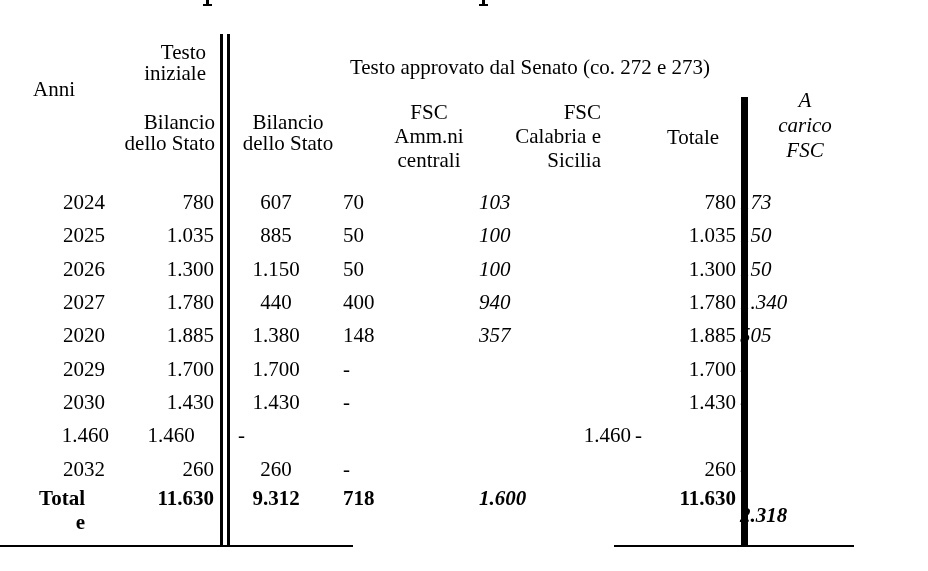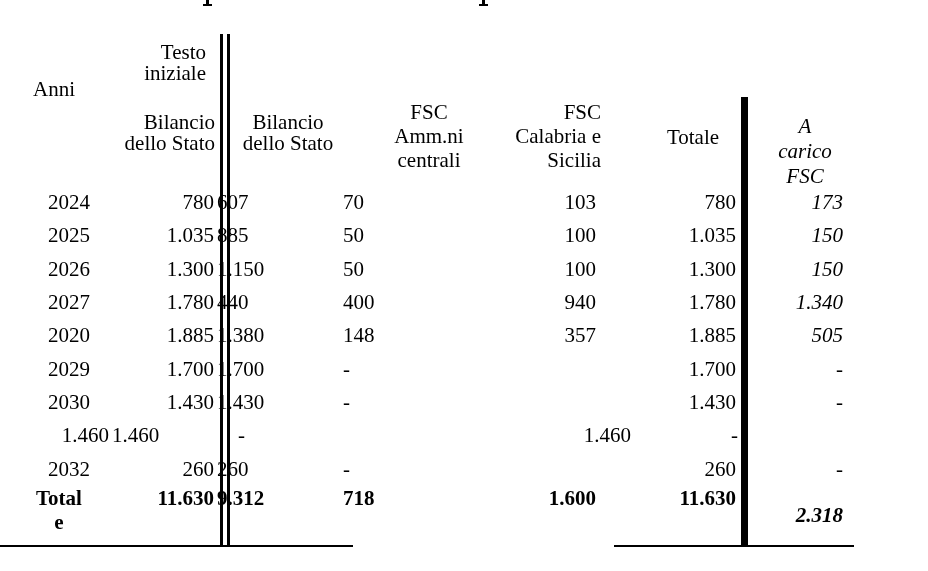--- a/index.html
+++ b/index.html
@@ -30,32 +30,32 @@
   
   .hd{position:absolute;line-height:21px;}
   .h-anni{left:33px;top:79px;}
   .h-testo{left:136px;top:42px;width:70px;text-align:right;}
   .h-testo-sub{left:115px;top:112px;width:100px;text-align:right;}
   .h-senato{left:270px;top:56px;width:520px;text-align:center;line-height:22px;}
   .h-c3{left:238px;top:112px;width:100px;text-align:center;}
   .h-c4{left:394px;top:100px;width:70px;text-align:center;line-height:24px;}
   .h-c5{left:509px;top:100px;width:92px;text-align:right;line-height:24px;}
   .h-c6{left:645px;top:127px;width:96px;text-align:center;}
-  .h-c7{left:773px;top:114px;width:64px;text-align:center;line-height:25px;font-style:italic;}
+  .h-c7{left:773px;top:88px;width:64px;text-align:center;line-height:25px;font-style:italic;}
 
   
   .row{position:absolute;left:0;width:870px;height:26px;display:flex;}
   .c{box-sizing:border-box;white-space:pre-wrap;}
-  .c1{width:105px;padding-left:33px;text-align:center;}
+  .c1{width:105px;padding-left:33px;text-align:right;}
   .c2{width:112px;padding-right:3px;text-align:right;}
-  .c3{width:126px;padding-right:8px;text-align:left;}
+  .c3{width:126px;padding-right:8px;text-align:center;}
   .c4{width:136px;padding-right:4px;text-align:left;}
-  .c5{width:121px;padding-right:4px;text-align:right;}
+  .c5{width:121px;padding-right:4px;font-style:italic;}
   .c6{width:140px;padding-right:4px;text-align:right;}
-  .c7{width:130px;padding-right:27px;text-align:right;font-style:italic;}
+  .c7{width:130px;padding-right:27px;text-align:left;font-style:italic;}
 
   
   .totals{top:486px;height:59px;font-weight:bold;align-items:flex-start;}
   .totals .c1{width:105px;padding-left:33px;padding-right:20px;word-break:break-all;line-height:24px;}
   .totals .c7{padding-top:17px;}
 </style>
 </head>
 <body>
 
 <div class="page">
@@ -70,20 +70,21 @@
     </div>
 
   <div class="vline-double"></div>
   <div class="vline-thick"></div>
   <div class="hline-left"></div>
   <div class="hline-right"></div>
 
   <div class="hd h-anni">Anni</div>
   <div class="hd h-testo">Testo iniziale</div>
   <div class="hd h-testo-sub">Bilancio dello Stato</div>
+  <div class="hd h-senato">Testo approvato dal Senato (co. 272 e 273)</div>
   <div class="hd h-c3">Bilancio dello Stato</div>
   <div class="hd h-c4">FSC Amm.ni centrali</div>
   <div class="hd h-c5">FSC Calabria e Sicilia</div>
   <div class="hd h-c6">Totale</div>
   <div class="hd h-c7">A carico FSC</div>
 
   <div class="row" style="top:190px">
     <div class="c c1">2024</div>
     <div class="c c2">780</div>
     <div class="c c3">607</div>

